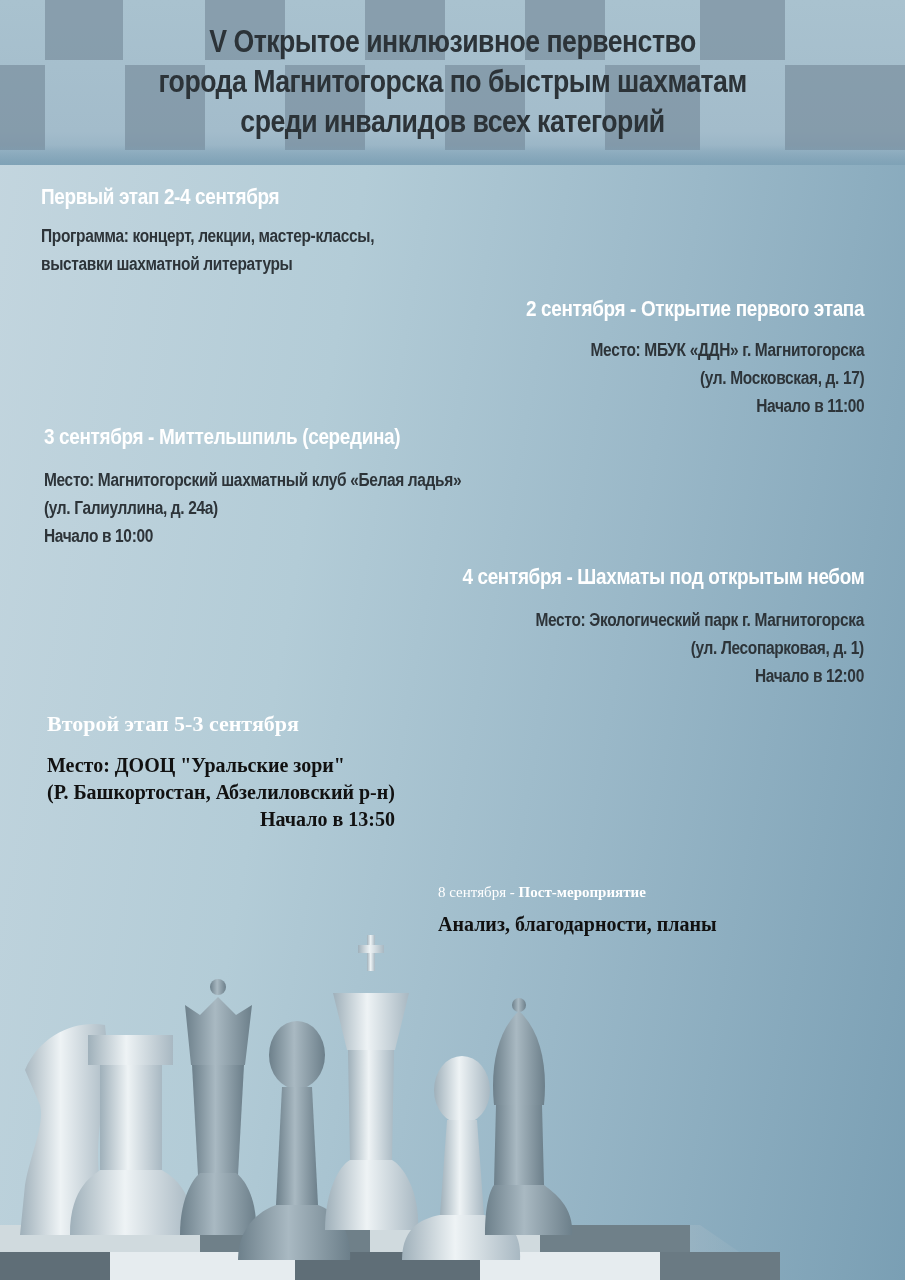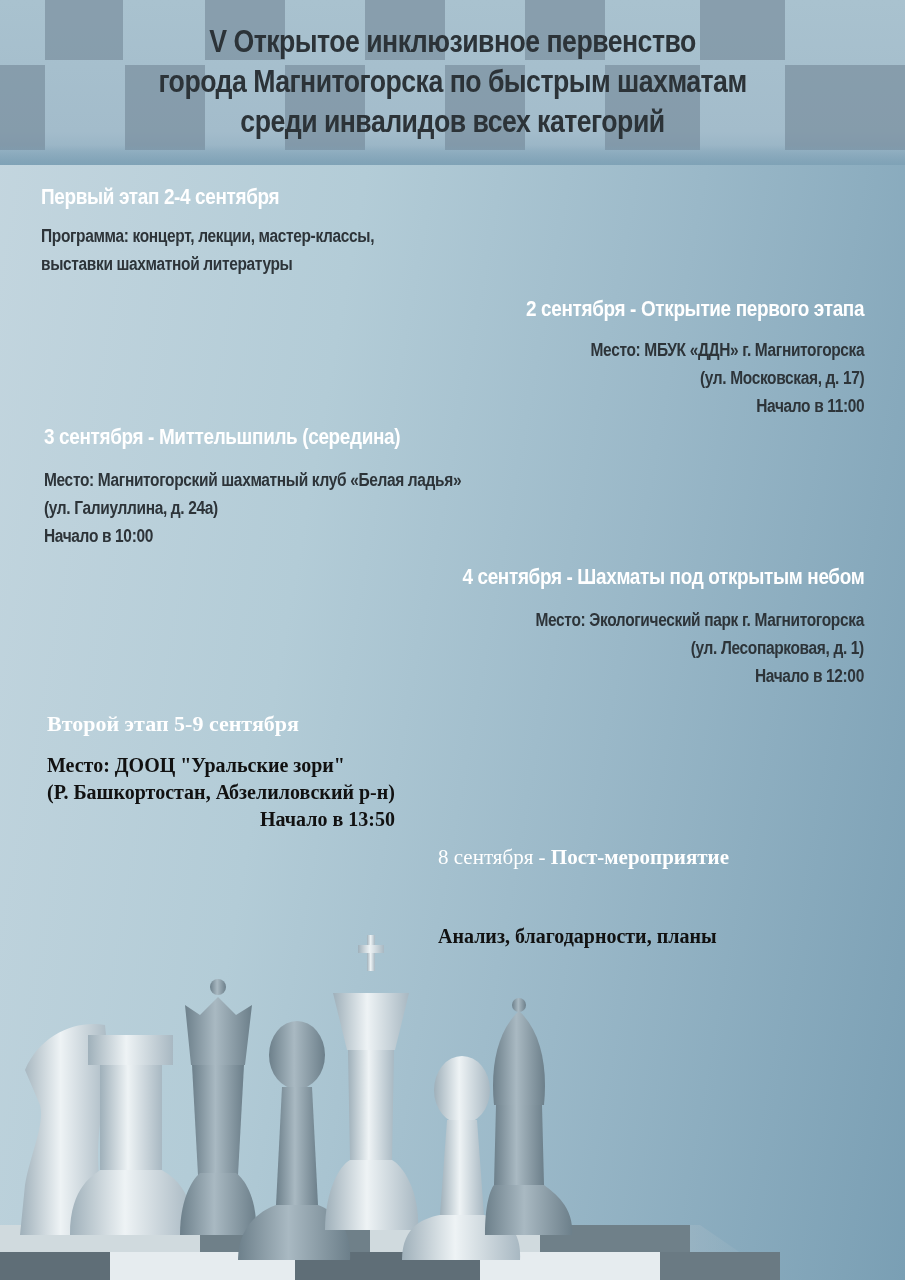--- a/index.html
+++ b/index.html
@@ -72,31 +72,31 @@
     <div>Начало в 10:00</div>
   </div>
 
   <div class="t r white hdr" style="right:41px;top:564px;transform:scaleX(0.86);">4 сентября - Шахматы под открытым небом</div>
   <div class="t r dark body" style="right:41px;top:606px;transform:scaleX(0.86);">
     <div>Место: Экологический парк г. Магнитогорска</div>
     <div>(ул. Лесопарковая, д. 1)</div>
     <div>Начало в 12:00</div>
   </div>
 
-  <div class="t serif white" style="left:47px;top:711px;font-size:22px;">Второй этап 5-9 сентября</div>
+  <div class="t serif white" style="left:47px;top:711px;font-size:22px;">Второй этап 5-3 сентября</div>
   <div class="t serif black" style="left:47px;top:752px;font-size:20px;line-height:27px;">
     <div>Место: ДООЦ "Уральские зори"</div>
     <div>(Р. Башкортостан, Абзелиловский р-н)</div>
     <div style="text-align:right;">Начало в 13:50</div>
   </div>
 
-  <div class="t serif" style="left:438px;top:845px;font-size:21px;">
+  <div class="t serif" style="left:438px;top:884px;font-size:15px;">
     <span style="color:#ffffff;font-weight:normal;">8 сентября - </span><span style="color:#ffffff;">Пост-мероприятие</span>
   </div>
-  <div class="t serif black" style="left:438px;top:913px;font-size:20px;margin-top:12px;">Анализ, благодарности, планы</div>
+  <div class="t serif black" style="left:438px;top:913px;font-size:20px;">Анализ, благодарности, планы</div>
 
   <svg class="chess" viewBox="0 0 905 365">
     <defs>
       <linearGradient id="pw" x1="0" x2="1">
         <stop offset="0" stop-color="#9fb0ba"></stop>
           <stop offset="0.45" stop-color="#eef3f5"></stop>
           <stop offset="1" stop-color="#a8b8c2"></stop>
       </linearGradient>
       <linearGradient id="pd" x1="0" x2="1">
         <stop offset="0" stop-color="#6d808b"></stop>

